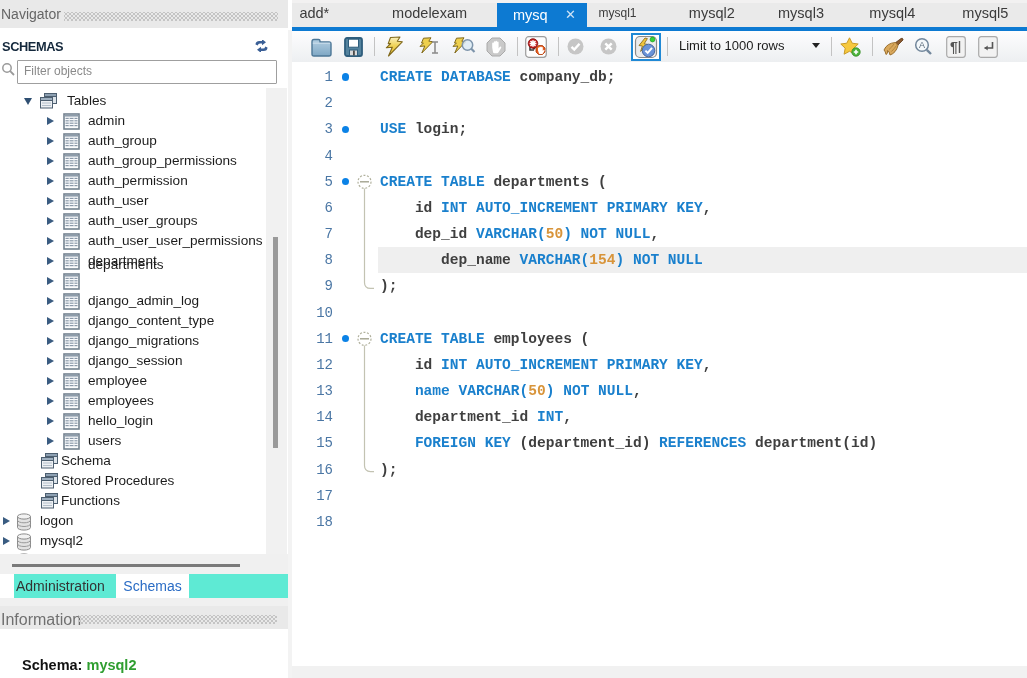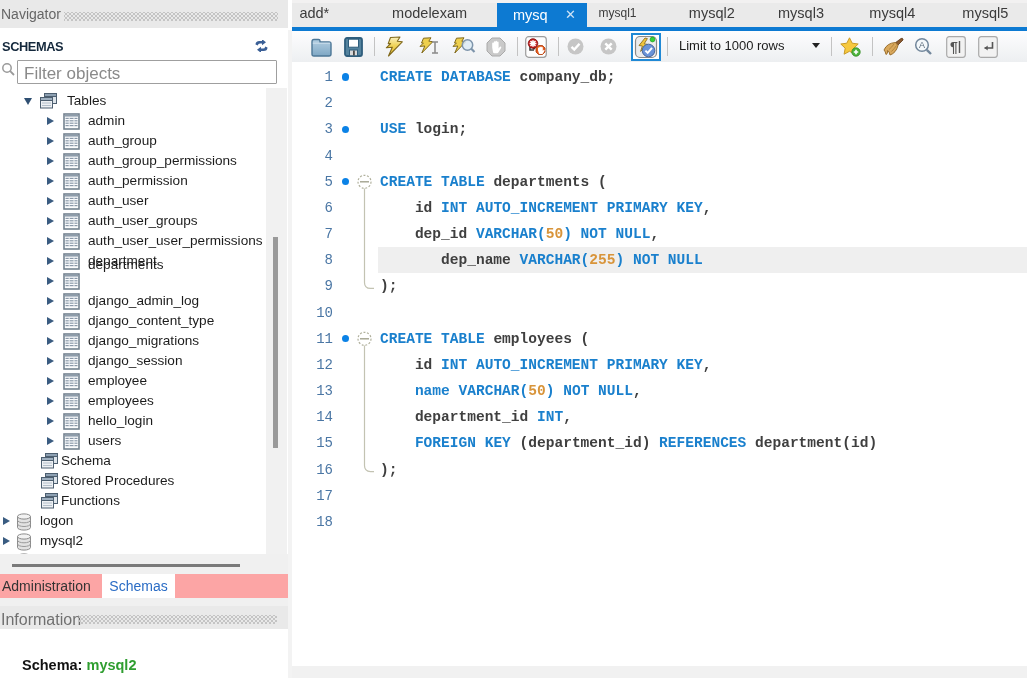--- a/index.html
+++ b/index.html
@@ -19,21 +19,21 @@
   <div style="position:absolute;left:2px;top:39px;font-size:12.8px;font-weight:bold;letter-spacing:-0.4px;color:#14283c">SCHEMAS</div>
   <svg width="13" height="12" style="position:absolute;left:255px;top:40px" viewBox="0 0 13 12">
 <path d="M0.5 4.5 Q0.5 1 4.5 1 L7 1 L7 -0.8 L11 2.2 L7 5.2 L7 3.5 L5 3.5 Q3 3.5 3 5 L3 5.5 Z" fill="#3a5f96"></path>
 <path d="M12.5 7.5 Q12.5 11 8.5 11 L6 11 L6 12.8 L2 9.8 L6 6.8 L6 8.5 L8 8.5 Q10 8.5 10 7 L10 6.5 Z" fill="#3a5f96"></path>
 </svg>
   <svg width="14" height="14" style="position:absolute;left:1px;top:62px" viewBox="0 0 14 14">
     <circle cx="6" cy="6" r="4.2" fill="none" stroke="#9a9a9a" stroke-width="1.5"></circle>
     <line x1="9.2" y1="9.2" x2="13" y2="13" stroke="#9a9a9a" stroke-width="1.8"></line>
   </svg>
   <div style="position:absolute;left:17px;top:60px;width:260px;height:24px;background:#fff;border:1px solid #9f9f9f;border-radius:1px">
-    <div style="position:absolute;left:6px;top:3px;font-size:17px;color:#8a8a8a">Filter objects</div>
+    <div style="position:absolute;left:6px;top:3px;font-size:12px;color:#8a8a8a">Filter objects</div>
   </div>
   <div style="position:absolute;left:0;top:88px;width:288px;height:466px;overflow:hidden">
     <div style="position:absolute;left:0;top:-88px;width:288px;height:678px">
       <div style="position:absolute;left:266px;top:88px;width:21px;height:466px;background:#f1f1f1"></div>
       <div style="position:absolute;left:24px;top:98.0px;width:0;height:0;border-top:7px solid #2f4f72;border-left:4.5px solid transparent;border-right:4.5px solid transparent"></div>
 <svg width="21" height="17" style="position:absolute;left:38px;top:92.5px" viewBox="0 0 21 17">
 <rect x="6.5" y="0.5" width="12" height="10" fill="#dde4ea" stroke="#4d5f70" stroke-width="1"></rect>
 <rect x="6.5" y="0.5" width="12" height="3" fill="#8da0b2" stroke="#4d5f70" stroke-width="1"></rect>
 <rect x="2.5" y="4.5" width="12" height="10.5" fill="#eef1f4" stroke="#4d5f70" stroke-width="1"></rect>
 <rect x="2.5" y="4.5" width="12" height="3" fill="#9fb0c0" stroke="#4d5f70" stroke-width="1"></rect>
@@ -327,21 +327,21 @@
 <ellipse cx="9" cy="3.5" rx="6.5" ry="2.6" fill="#f2f2f2" stroke="#8c8c8c" stroke-width="1"></ellipse>
 <path d="M2.5 7.2 A6.5 2.6 0 0 0 15.5 7.2" fill="none" stroke="#9a9a9a" stroke-width="1"></path>
 <path d="M2.5 10.9 A6.5 2.6 0 0 0 15.5 10.9" fill="none" stroke="#9a9a9a" stroke-width="1"></path>
 </svg>
       <div style="position:absolute;left:273px;top:237px;width:4.5px;height:211px;background:#9a9a9a"></div>
     </div>
   </div>
   <div style="position:absolute;left:0;top:554px;width:288px;height:20px;background:#f0f0f0">
     <div style="position:absolute;left:12px;top:10px;width:228px;height:2.5px;background:#7a7a7a"></div>
   </div>
-  <div style="position:absolute;left:0;top:574px;width:288px;height:24px;background:#fca5a5">
+  <div style="position:absolute;left:14px;top:574px;width:288px;height:24px;background:#5eead4">
     <div style="position:absolute;left:2px;top:0;height:24px;line-height:24px;font-size:14px;color:#333">Administration</div>
     <div style="position:absolute;left:102px;top:0;width:73px;height:24px;background:#fff;text-align:center;line-height:24px;font-size:14px;color:#2a6cc5">Schemas</div>
   </div>
   <div style="position:absolute;left:0;top:598px;width:288px;height:8px;background:#f0f0f0"></div>
   <div style="position:absolute;left:0;top:606px;width:288px;height:23px;background:#e9e9e9">
     <div style="position:absolute;left:1px;top:5px;font-size:16px;color:#707070">Information</div>
     <div style="position:absolute;left:78px;top:9px;width:199px;height:9px;background-image:radial-gradient(circle, #c4c4c4 0.9px, transparent 1.1px),radial-gradient(circle, #c4c4c4 0.9px, transparent 1.1px);background-size:4px 4px;background-position:0 0, 2px 2px;"></div>
   </div>
   <div style="position:absolute;left:22px;top:657px;font-size:14.5px;font-weight:bold;color:#111">Schema: <span style="color:#2f9e30">mysql2</span></div>
 </div>
@@ -470,21 +470,21 @@
 <div class="ln" style="top:116.3px">3</div>
 <div class="cl" style="top:116.3px"><span style="color:#1a80cd">USE</span> login;</div>
 <div class="ln" style="top:142.5px">4</div>
 <div class="ln" style="top:168.7px">5</div>
 <div class="cl" style="top:168.7px"><span style="color:#1a80cd">CREATE</span> <span style="color:#1a80cd">TABLE</span> departments (</div>
 <div class="ln" style="top:194.9px">6</div>
 <div class="cl" style="top:194.9px">    id <span style="color:#1a80cd">INT</span> <span style="color:#1a80cd">AUTO_INCREMENT</span> <span style="color:#1a80cd">PRIMARY</span> <span style="color:#1a80cd">KEY</span>,</div>
 <div class="ln" style="top:221.0px">7</div>
 <div class="cl" style="top:221.0px">    dep_id <span style="color:#1a80cd">VARCHAR(</span><span style="color:#d8943a">50</span><span style="color:#1a80cd">)</span> <span style="color:#1a80cd">NOT</span> <span style="color:#1a80cd">NULL</span>,</div>
 <div class="ln" style="top:247.2px">8</div>
-<div class="cl" style="top:247.2px">       dep_name <span style="color:#1a80cd">VARCHAR(</span><span style="color:#d8943a">255</span><span style="color:#1a80cd">)</span> <span style="color:#1a80cd">NOT</span> <span style="color:#1a80cd">NULL</span></div>
+<div class="cl" style="top:247.2px">       dep_name <span style="color:#1a80cd">VARCHAR(</span><span style="color:#d8943a">154</span><span style="color:#1a80cd">)</span> <span style="color:#1a80cd">NOT</span> <span style="color:#1a80cd">NULL</span></div>
 <div class="ln" style="top:273.4px">9</div>
 <div class="cl" style="top:273.4px">);</div>
 <div class="ln" style="top:299.5px">10</div>
 <div class="ln" style="top:325.7px">11</div>
 <div class="cl" style="top:325.7px"><span style="color:#1a80cd">CREATE</span> <span style="color:#1a80cd">TABLE</span> employees (</div>
 <div class="ln" style="top:351.9px">12</div>
 <div class="cl" style="top:351.9px">    id <span style="color:#1a80cd">INT</span> <span style="color:#1a80cd">AUTO_INCREMENT</span> <span style="color:#1a80cd">PRIMARY</span> <span style="color:#1a80cd">KEY</span>,</div>
 <div class="ln" style="top:378.0px">13</div>
 <div class="cl" style="top:378.0px">    <span style="color:#1a80cd">name</span> <span style="color:#1a80cd">VARCHAR(</span><span style="color:#d8943a">50</span><span style="color:#1a80cd">)</span> <span style="color:#1a80cd">NOT</span> <span style="color:#1a80cd">NULL</span>,</div>
 <div class="ln" style="top:404.2px">14</div>

